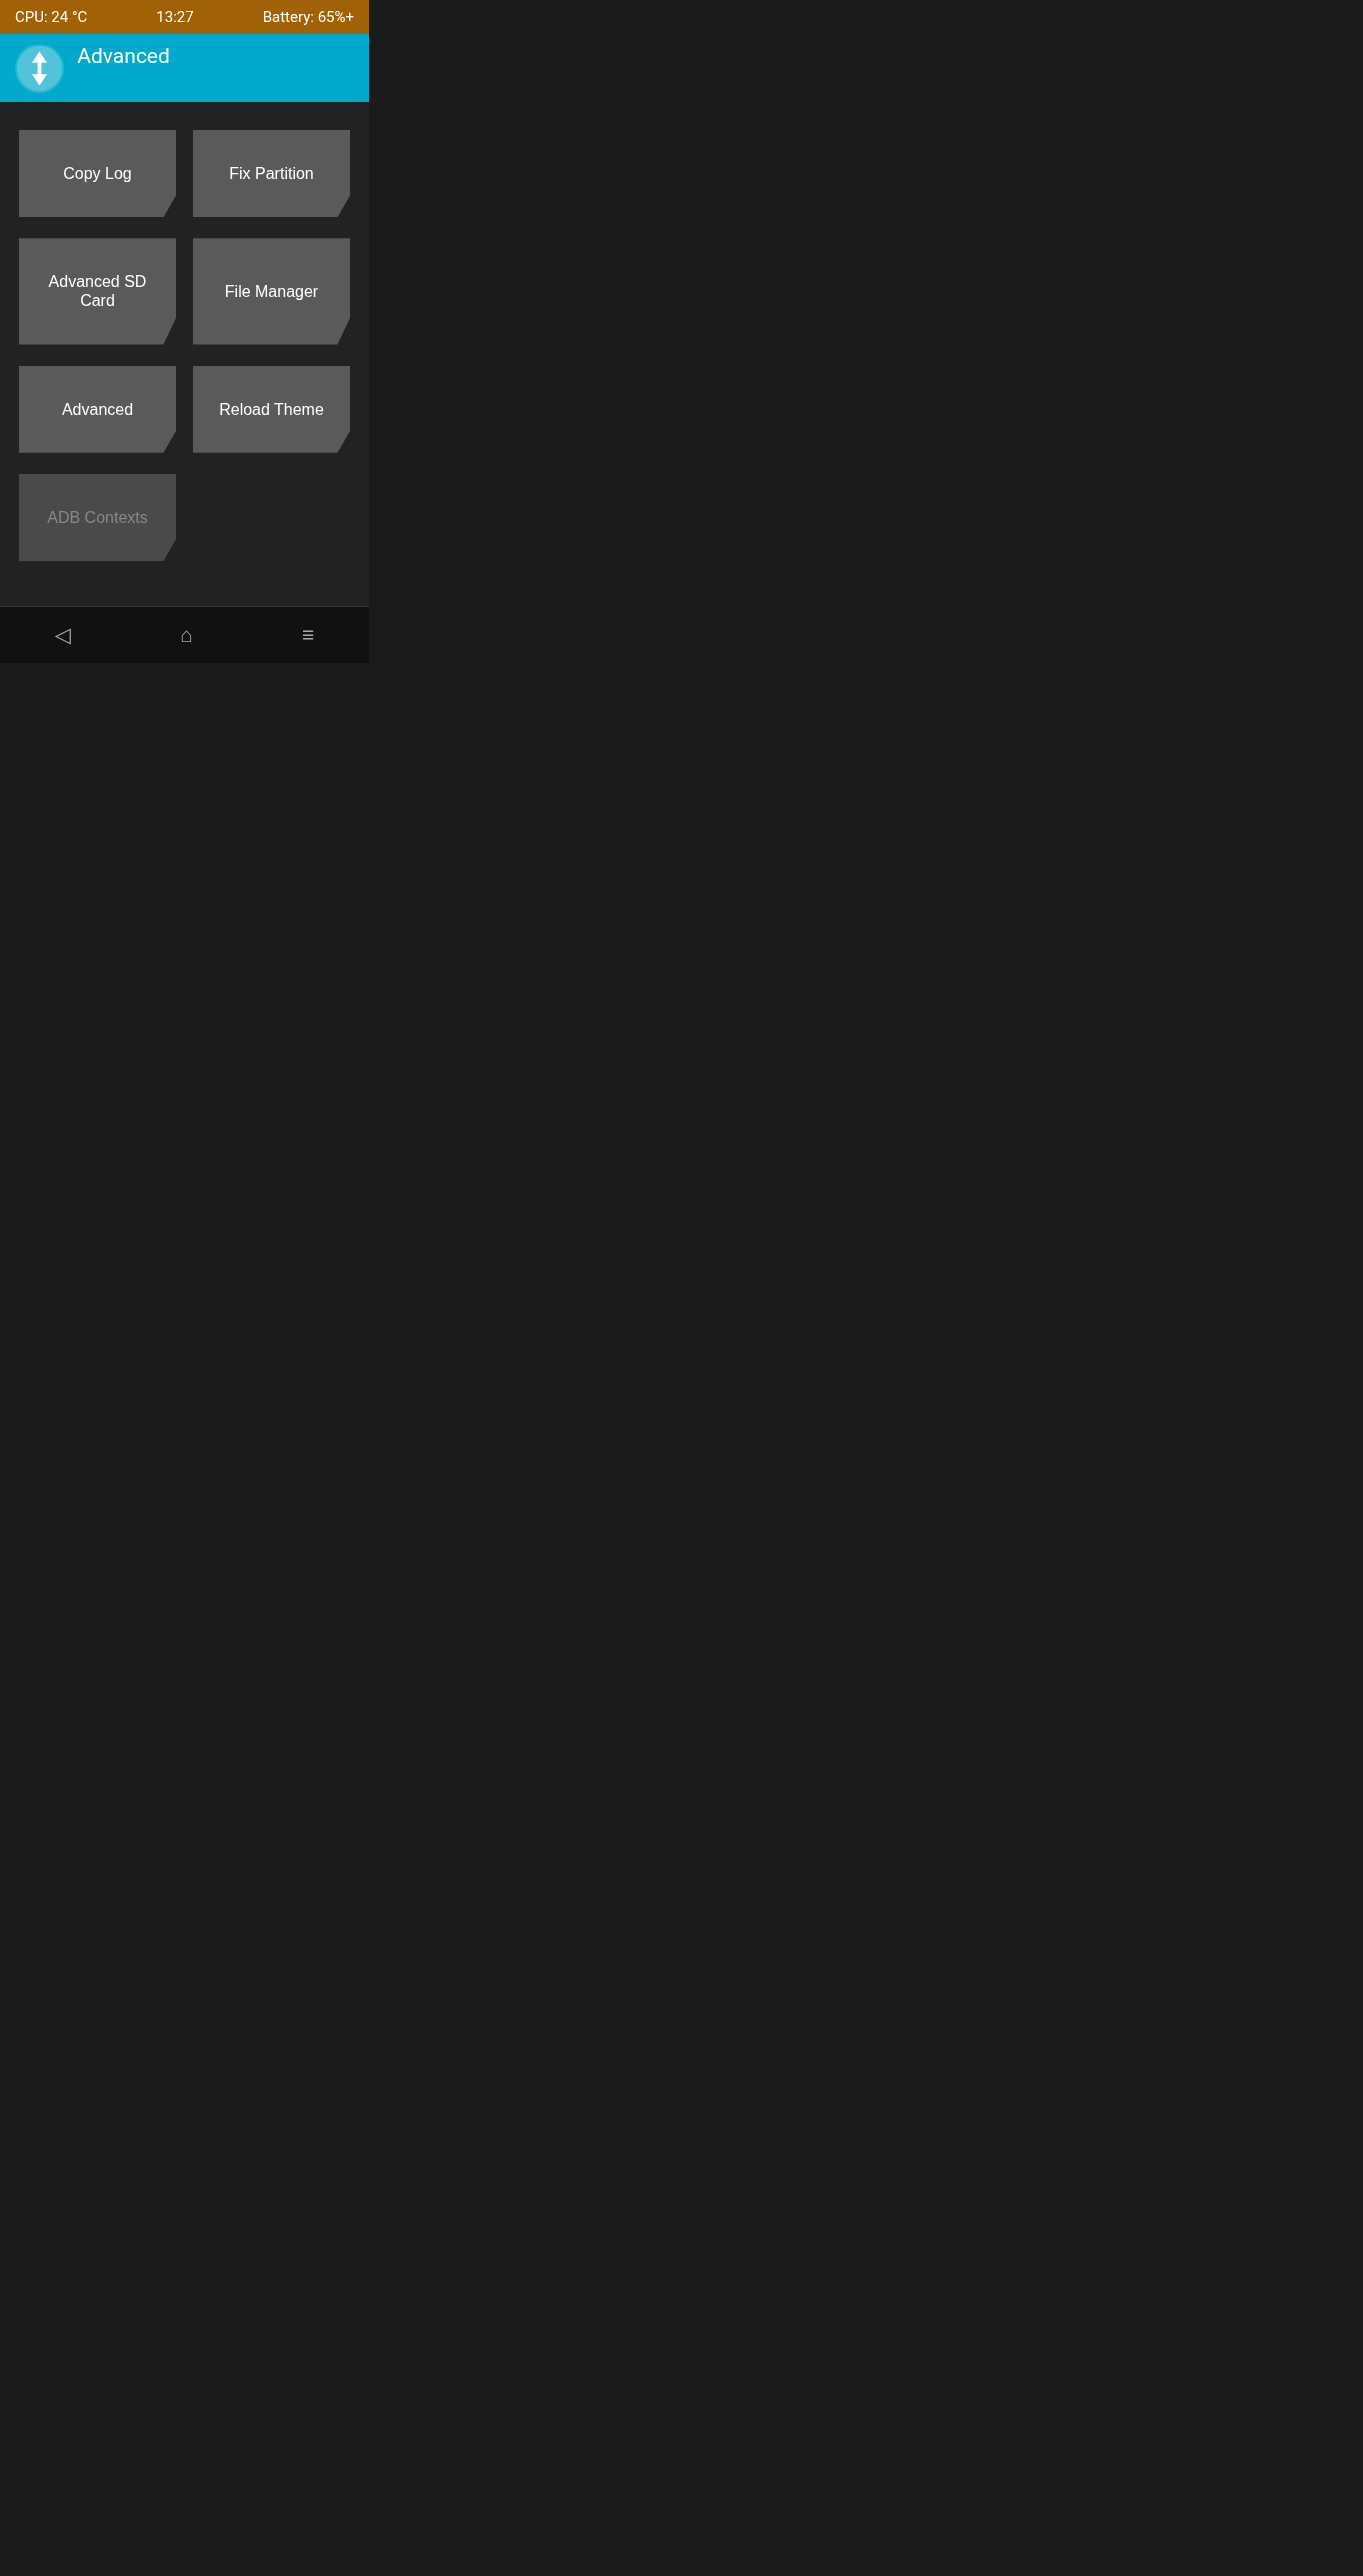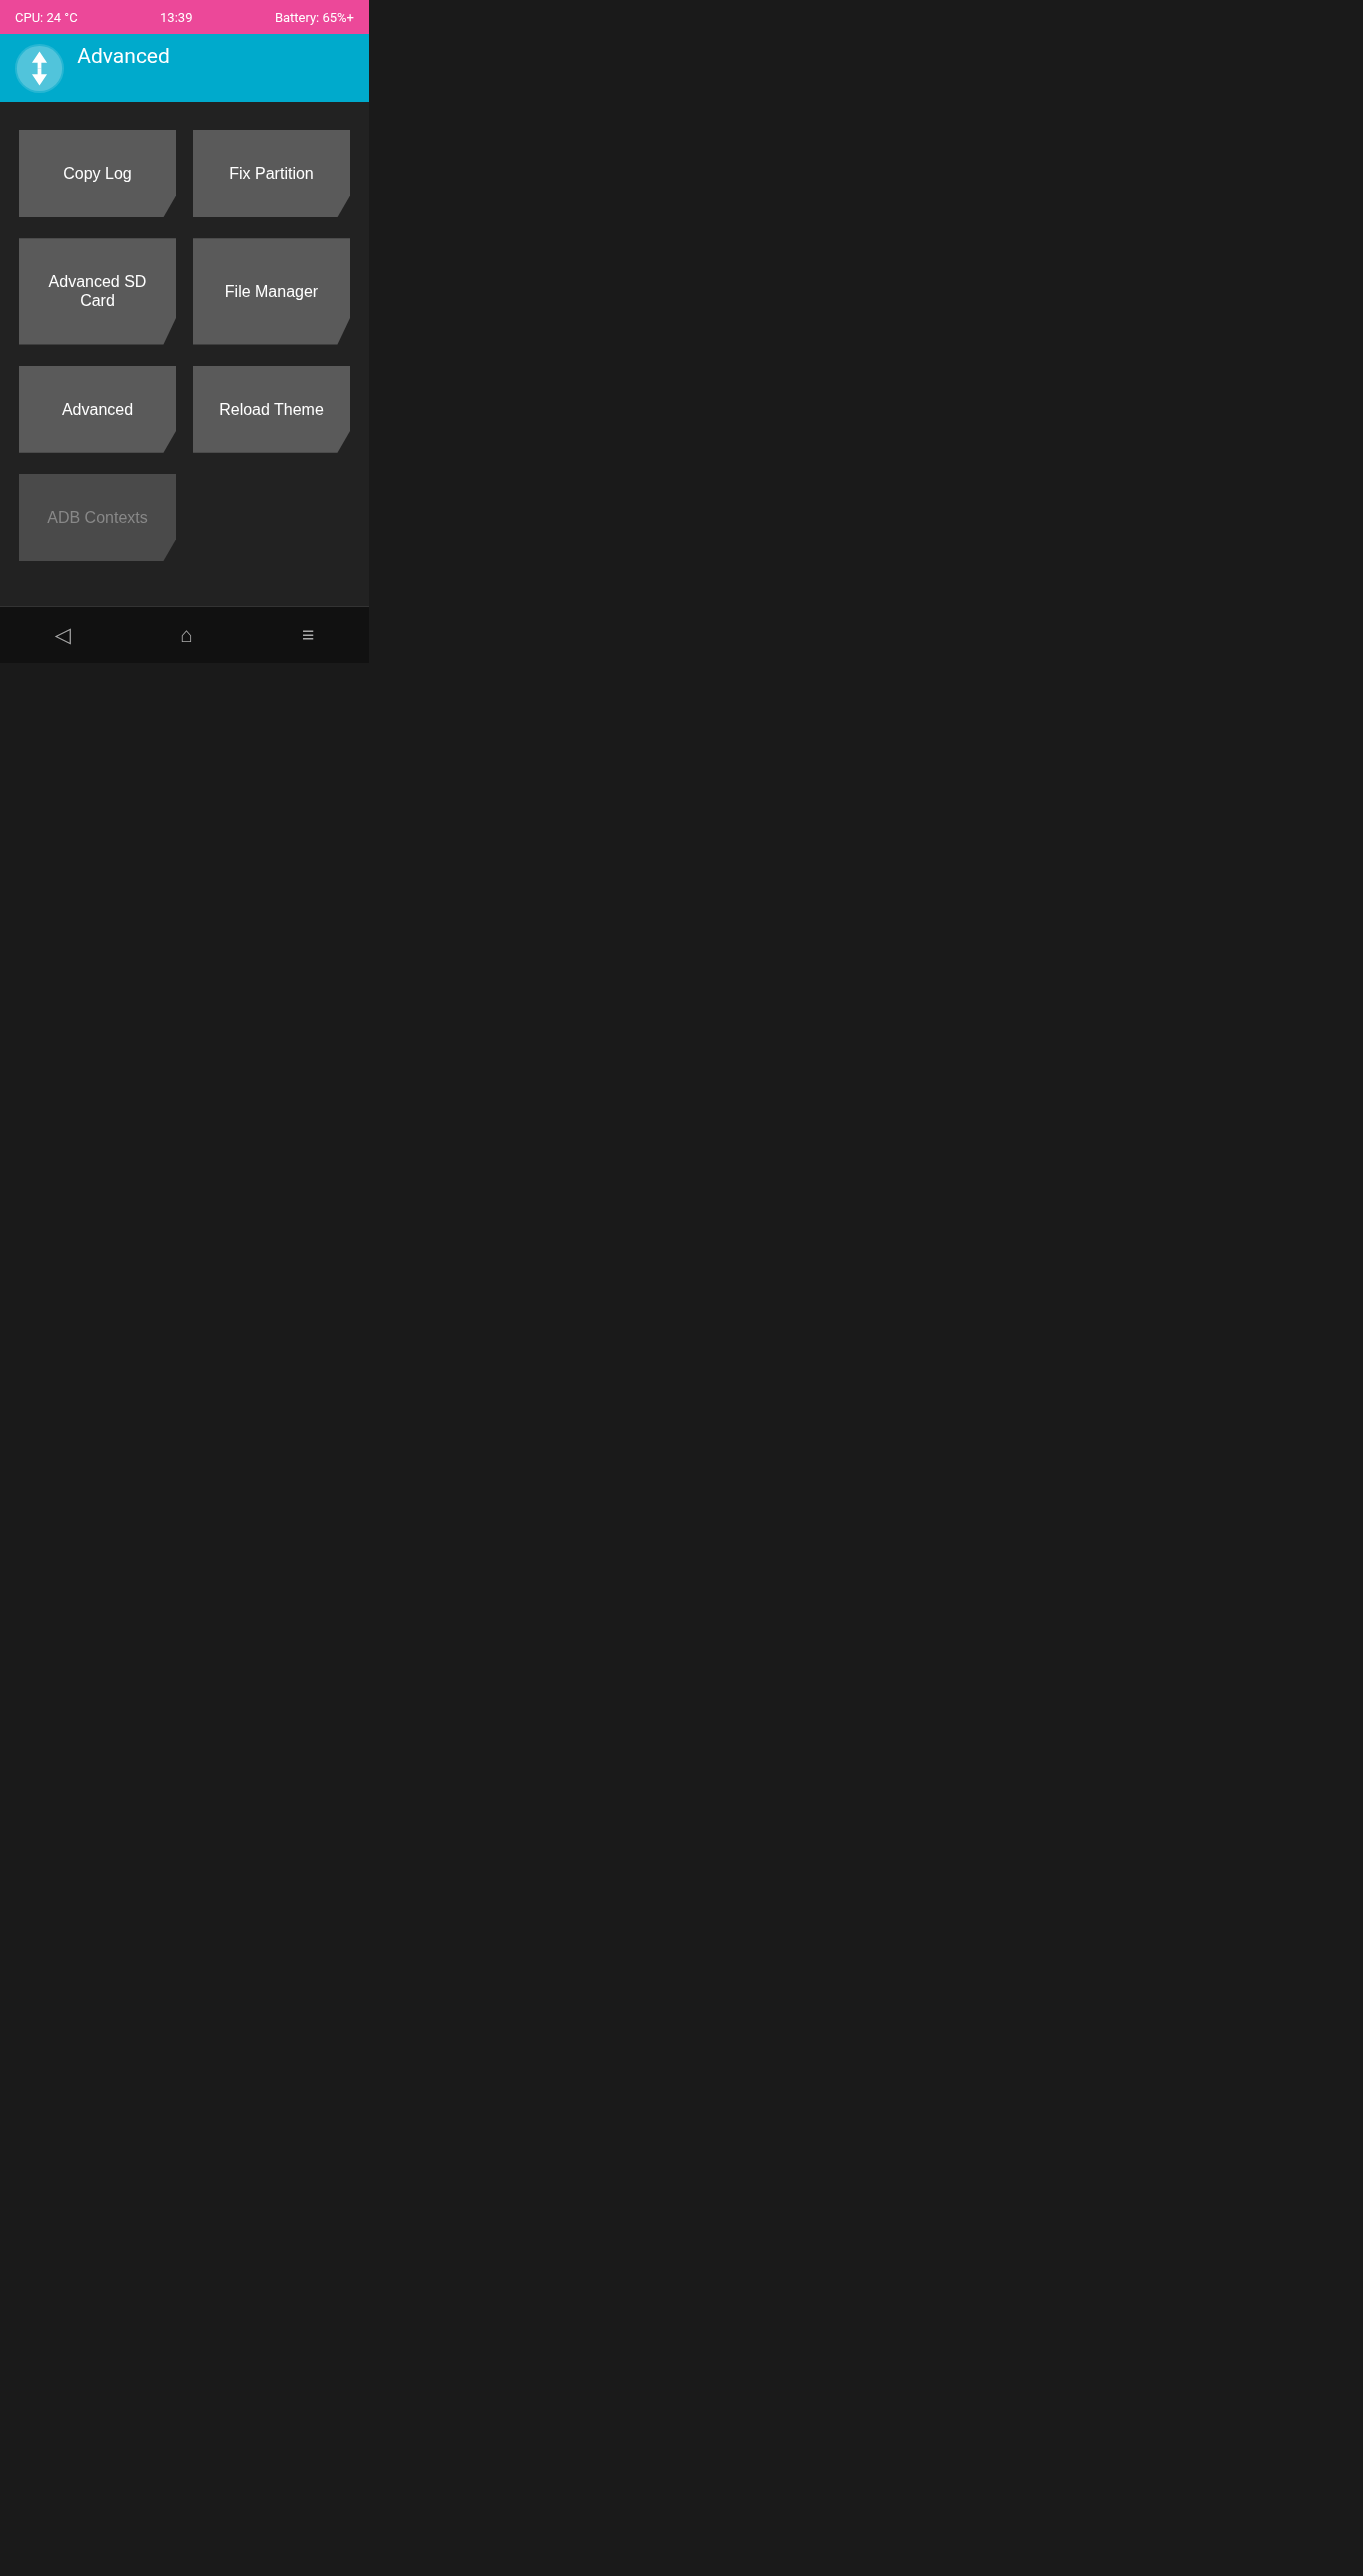--- a/index.html
+++ b/index.html
@@ -13,26 +13,26 @@
       min-height: 663px;
       background-color: #1a1a1a;
       font-family: 'Roboto', Arial, sans-serif;
       display: flex;
       flex-direction: column;
       color: white;
     }
 
     
     .status-bar {
-      background-color: #ec4899;
+      background-color: #a16207;
       display: flex;
       justify-content: space-between;
       align-items: center;
       padding: 7.6px 15px;
-      font-size: 13px;
+      font-size: 15px;
       color: white;
       height: 34px;
     }
 
     
     .app-bar {
       background-color: #00aacc;
       display: flex;
       padding: 9.5px 15px;
       height: 68px;
@@ -126,21 +126,21 @@
     .icon-svg {
       width: 49px;
       height: 49px;
     }
   </style>
 </head>
 <body>
 
 <div class="status-bar">
   <span>CPU: 24 °C</span>
-  <span>13:39</span>
+  <span>13:27</span>
   <span>Battery: 65%+</span>
 </div>
 
 <div class="app-bar">
   <svg class="app-bar-icon icon-svg" viewBox="0 0 52 52" xmlns="http://www.w3.org/2000/svg">
     <circle cx="26" cy="26" r="26" fill="white" opacity="0.15"></circle>
     <circle cx="26" cy="26" r="24" fill="white" opacity="0.2"></circle>
 
     <polygon points="26,8 34,20 28,20 28,26 24,26 24,20 18,20" fill="white"></polygon>
 

